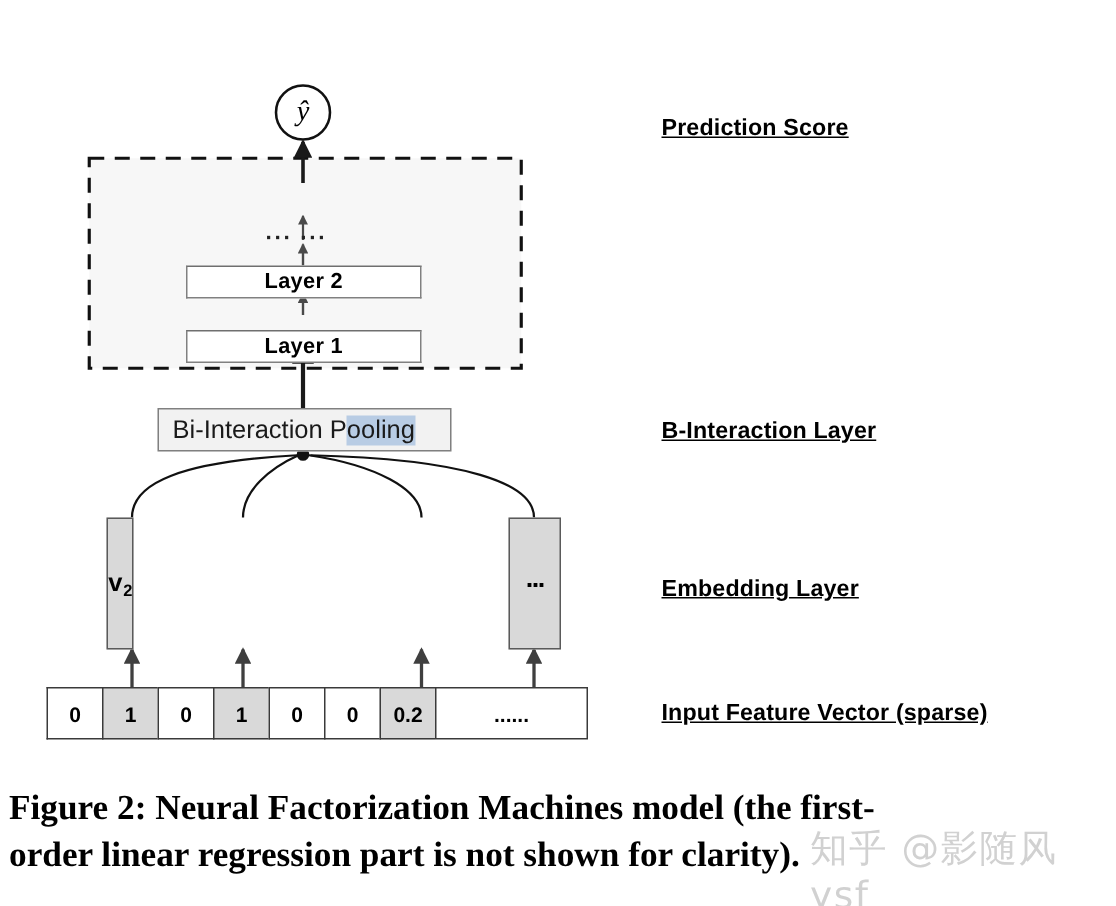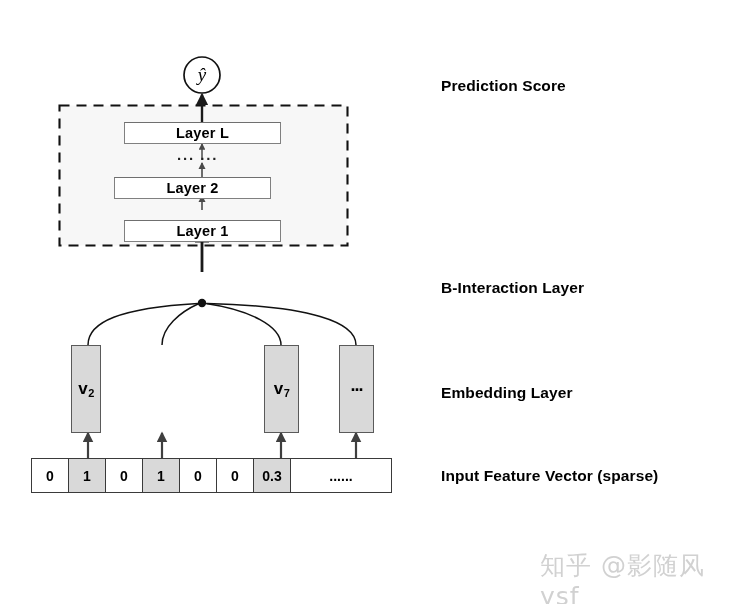--- a/index.html
+++ b/index.html
@@ -102,20 +102,21 @@
     font-size: 14px;
     letter-spacing: 0px;
   }
   .side-label {
     position: absolute;
     font-size: 15.5px;
     font-weight: bold;
     color: #000;
     white-space: nowrap;
     letter-spacing: 0.1px;
+    text-decoration: underline;
   }
   .hidden-dots {
     position: absolute;
     font-size: 15px;
     font-weight: bold;
     color: #222;
     letter-spacing: 1px;
   }
   .yhat {
     position: absolute;
@@ -194,54 +195,58 @@
     <path d="M 356 345 C 356 322 310 306 207 303.5" fill="none" stroke="#111111" stroke-width="1.5"></path>
 
     <line x1="88" y1="458" x2="88" y2="433" stroke="#3f3f3f" stroke-width="2.2" marker-end="url(#arrowMid)"></line>
     <line x1="162" y1="458" x2="162" y2="433" stroke="#3f3f3f" stroke-width="2.2" marker-end="url(#arrowMid)"></line>
     <line x1="281" y1="458" x2="281" y2="433" stroke="#3f3f3f" stroke-width="2.2" marker-end="url(#arrowMid)"></line>
     <line x1="356" y1="458" x2="356" y2="433" stroke="#3f3f3f" stroke-width="2.2" marker-end="url(#arrowMid)"></line>
   </svg>
 
   <div class="yhat ov" style="left:184px; top:57px; width:36px; height:36px;">ŷ</div>
 
-  <div class="layer-box ov" style="left:124px; top:122px; width:157px; height:22px;">Layer L</div>
 
   <div class="hidden-dots" style="left:177px; top:150px;">··· ···</div>
 
-  <div class="layer-box ov" style="left:114px; top:177px; width:157px; height:22px;">Layer 2</div>
+  <div class="layer-box ov" style="left:124px; top:177px; width:157px; height:22px;">Layer 2</div>
 
   <div class="layer-box ov" style="left:124px; top:220px; width:157px; height:22px;">Layer 1</div>
 
-
-  <div class="emb-box ov" style="left:71px; top:345px; width:30px; height:88px;">
+  <div class="pool-box ov" style="left:105px; top:272px; width:196px; height:29px;">
+    <span>Bi-Interaction P</span>
+      <span class="pool-highlight">ooling</span>
+  </div>
+
+  <div class="emb-box ov" style="left:71px; top:345px; width:18px; height:88px;">
     <span><span>v</span><sub>2</sub></span>
   </div>
 
 
-  <div class="emb-box ov" style="left:264px; top:345px; width:35px; height:88px;">
-    <span><span>v</span><sub>7</sub></span>
-  </div>
 
   <div class="emb-box ov" style="left:339px; top:345px; width:35px; height:88px;">
     <span class="emb-dots">...</span>
   </div>
 
   <div class="ov" style="left:31px; top:458px; display:flex;">
     <div class="cell" style="width:36px; height:33px;">0</div>
     <div class="cell shaded" style="width:36px; height:33px;">1</div>
     <div class="cell" style="width:36px; height:33px;">0</div>
     <div class="cell shaded" style="width:36px; height:33px;">1</div>
     <div class="cell" style="width:36px; height:33px;">0</div>
     <div class="cell" style="width:36px; height:33px;">0</div>
-    <div class="cell shaded" style="width:36px; height:33px;">0.3</div>
+    <div class="cell shaded" style="width:36px; height:33px;">0.2</div>
     <div class="cell dots last" style="width:100px; height:33px;">......</div>
   </div>
 
   <div class="side-label" style="left:441px; top:77px;">Prediction Score</div>
   <div class="side-label" style="left:441px; top:279px;text-align:right;">B-Interaction Layer</div>
   <div class="side-label" style="left:441px; top:384px;">Embedding Layer</div>
   <div class="side-label" style="left:441px; top:467px;">Input Feature Vector (sparse)</div>
 
+  <div id="caption">
+    <div class="line1">Figure 2:  Neural Factorization Machines model (the first-</div>
+    <div class="line2">order linear regression part is not shown for clarity).</div>
+  </div>
 
   <div id="watermark">知乎 @影随风ysf</div>
 
 </div>
 
 </body></html>

